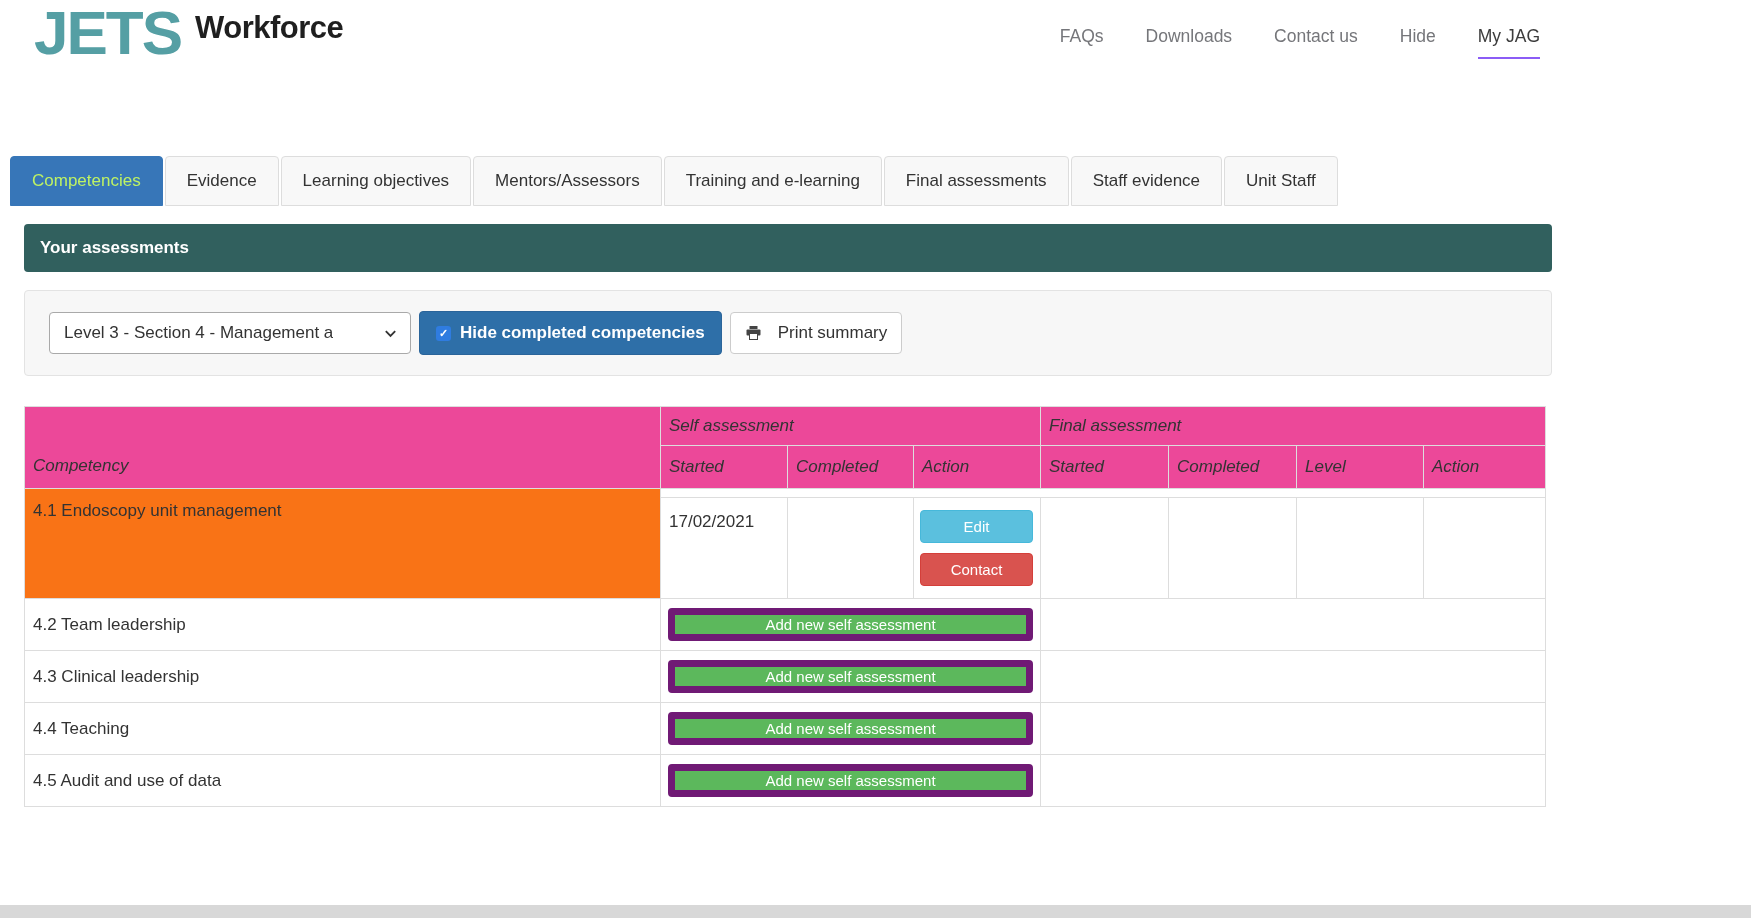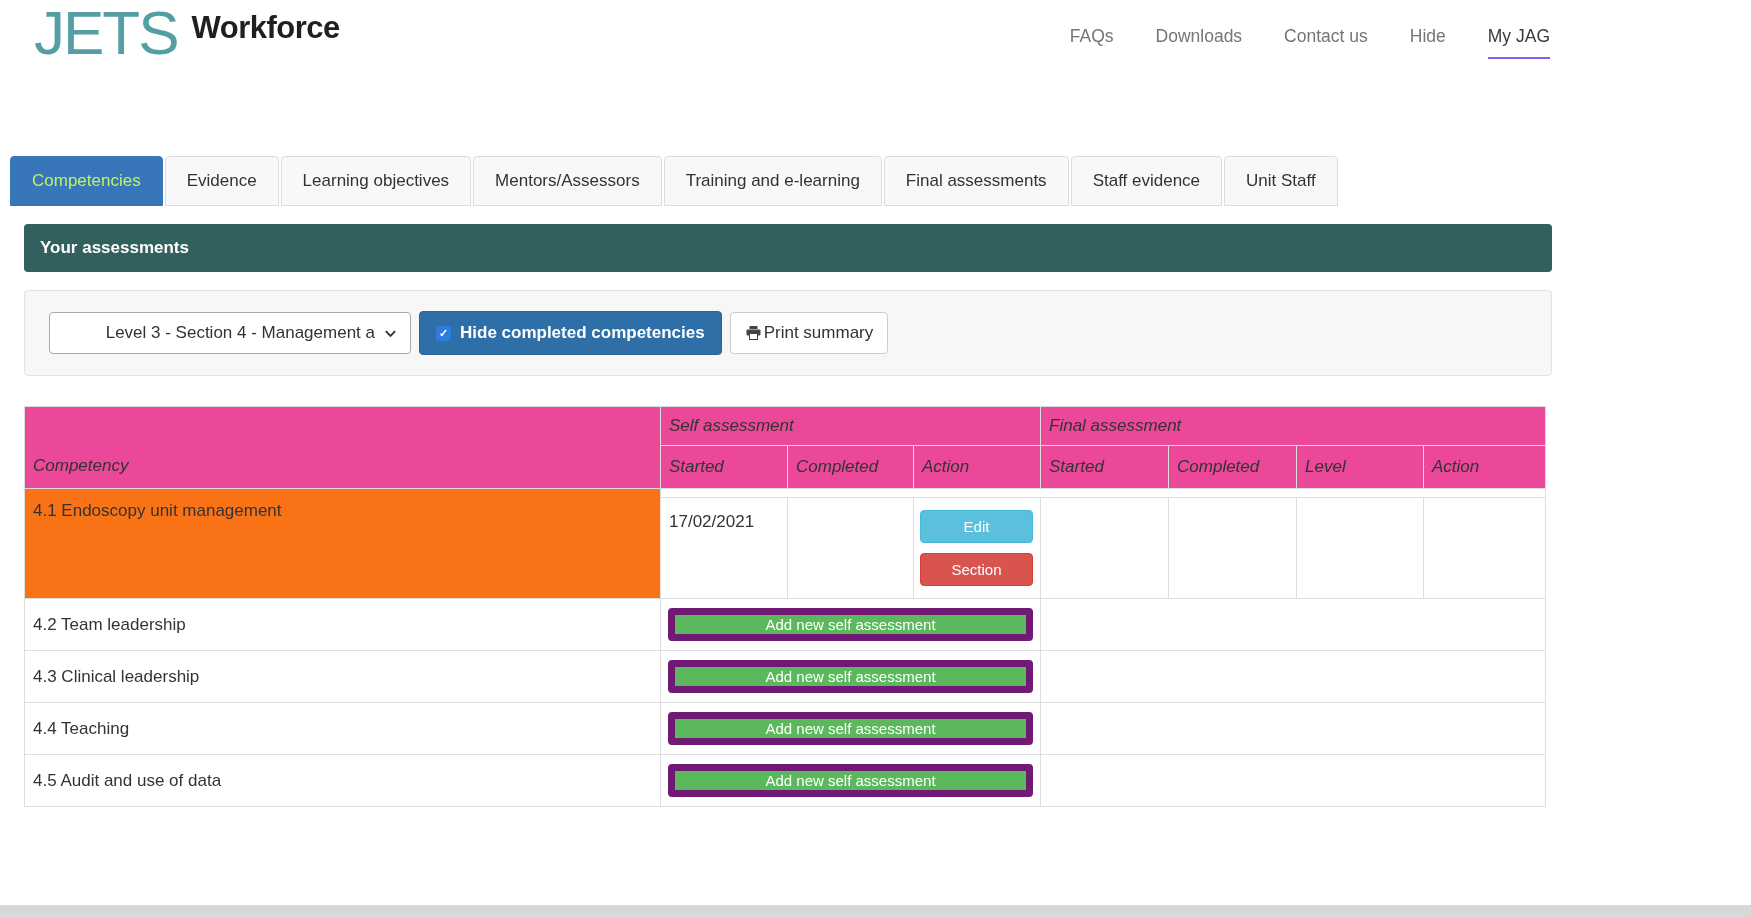--- a/index.html
+++ b/index.html
@@ -2,43 +2,43 @@
 <html><head>
 <meta charset="utf-8">
 <style>
   * { box-sizing: border-box; margin: 0; padding: 0; }
   html, body { width: 1751px; height: 918px; background: #fff; font-family: "Liberation Sans", sans-serif; color: #333; position: relative; overflow: hidden; }
   .container { width: 1528px; margin-left: 24px; }
 
   
   .top-header { position: relative; height: 156px; }
   .logo { position: absolute; left: 10px; top: 4px; display: flex; align-items: flex-start; cursor: pointer; }
-  .logo-jets { font-size: 62px; font-weight: 400; letter-spacing: -2px; color: #559fa4; line-height: 0.95; }
+  .logo-jets { font-size: 62px; font-weight: 700; letter-spacing: -2px; color: #559fa4; line-height: 0.95; }
   .logo-workforce { font-size: 31px; font-weight: 700; color: #1f1f1f; margin-left: 14px; margin-top: 6px; letter-spacing: -0.5px; }
-  .top-nav { position: absolute; right: 2px; top: 26px; display: flex; gap: 42px; font-size: 17.5px; }
+  .top-nav { position: absolute; right: 12px; top: 26px; display: flex; gap: 42px; font-size: 17.5px; }
   .nav-link { color: #75767a; text-decoration: none; cursor: pointer; padding-bottom: 10px; }
   .nav-link.active { color: #3c3c3c; border-bottom: 2px solid #8b5cf6; }
 
   
   .tabs { display: flex; margin-left: -14px; }
   .tab { font-size: 17px; padding: 14px 21px; background: #f8f8f8; color: #333; border: 1px solid #ddd; border-radius: 4px 4px 0 0; margin-right: 2px; cursor: pointer; white-space: nowrap; }
   .tab.active { background: #3776b8; border-color: #3776b8; color: #bef264; }
 
   
   .panel-header { margin-top: 18px; background: #31605e; border-radius: 4px; color: #fff; font-weight: bold; font-size: 17px; padding: 14px 16px; }
 
   
   .filter-bar { margin-top: 18px; background: #f7f7f7; border: 1px solid #e3e3e3; border-radius: 4px; padding: 20px 24px; display: flex; align-items: center; }
-  .select { width: 362px; height: 42px; background: #fff; border: 1px solid #a9a9a9; border-radius: 4px; display: flex; align-items: center; justify-content: flex-end; padding: 0 12px 0 14px; font-size: 17px; color: #333; cursor: pointer; }
+  .select { width: 362px; height: 42px; background: #fff; border: 1px solid #a9a9a9; border-radius: 4px; display: flex; align-items: center; justify-content: space-between; padding: 0 12px 0 14px; font-size: 17px; color: #333; cursor: pointer; }
   .select-value { white-space: nowrap; overflow: hidden; }
   .chevron { display: inline-flex; margin-left: 8px; }
   .btn { display: inline-flex; align-items: center; border-radius: 4px; cursor: pointer; font-family: "Liberation Sans", sans-serif; }
   .btn-primary { margin-left: 8px; height: 44px; background: #2e6fa8; border: 1px solid #2a649a; color: #fff; font-weight: bold; font-size: 17px; padding: 0 16px; gap: 9px; }
   .checkbox { width: 15px; height: 15px; background: #2f7ce0; border-radius: 3px; display: inline-flex; align-items: center; justify-content: center; color: #fff; font-size: 11px; font-weight: bold; line-height: 1; }
-  .btn-default { margin-left: 8px; height: 42px; background: #fff; border: 1px solid #ccc; color: #333; font-size: 17px; padding: 0 14px; gap: 2px; }
+  .btn-default { margin-left: 8px; height: 42px; background: #fff; border: 1px solid #ccc; color: #333; font-size: 17px; padding: 0 14px; gap: 16px; }
 
   
   table.assess-table { margin-top: 30px; width: 1521px; border-collapse: collapse; table-layout: fixed; font-size: 17px; color: #333; }
   .assess-table th, .assess-table td { border: 1px solid #ddd; font-weight: normal; text-align: left; }
   .assess-table thead th, .assess-table thead td { background: #ec4899; font-style: italic; }
   .group-head { text-align: center; height: 39px; padding: 8px; }
   .col-head { height: 43px; padding: 8px 8px; vertical-align: middle; }
   .comp-head { vertical-align: bottom; padding: 8px 8px 12px 8px; }
   .comp-cell { padding: 8px; vertical-align: middle; background: #f97316; }
   .comp-cell.top { vertical-align: top; padding-top: 12px; }
@@ -147,21 +147,21 @@
       <tr>
         <td rowspan="2" class="comp-cell top">4.1 Endoscopy unit management</td>
         <td colspan="7" class="spacer-cell"></td>
       </tr>
       <tr class="tall-row">
         <td class="date-cell">17/02/2021</td>
         <td></td>
         <td class="action-cell">
           <div class="action-stack">
             <button class="btn-sm btn-edit">Edit</button>
-            <button class="btn-sm btn-delete">Section</button>
+            <button class="btn-sm btn-delete">Contact</button>
           </div>
         </td>
         <td></td>
         <td></td>
         <td></td>
         <td></td>
       </tr>
 
       <tr class="body-row">
         <td class="comp-cell">4.2 Team leadership</td>

